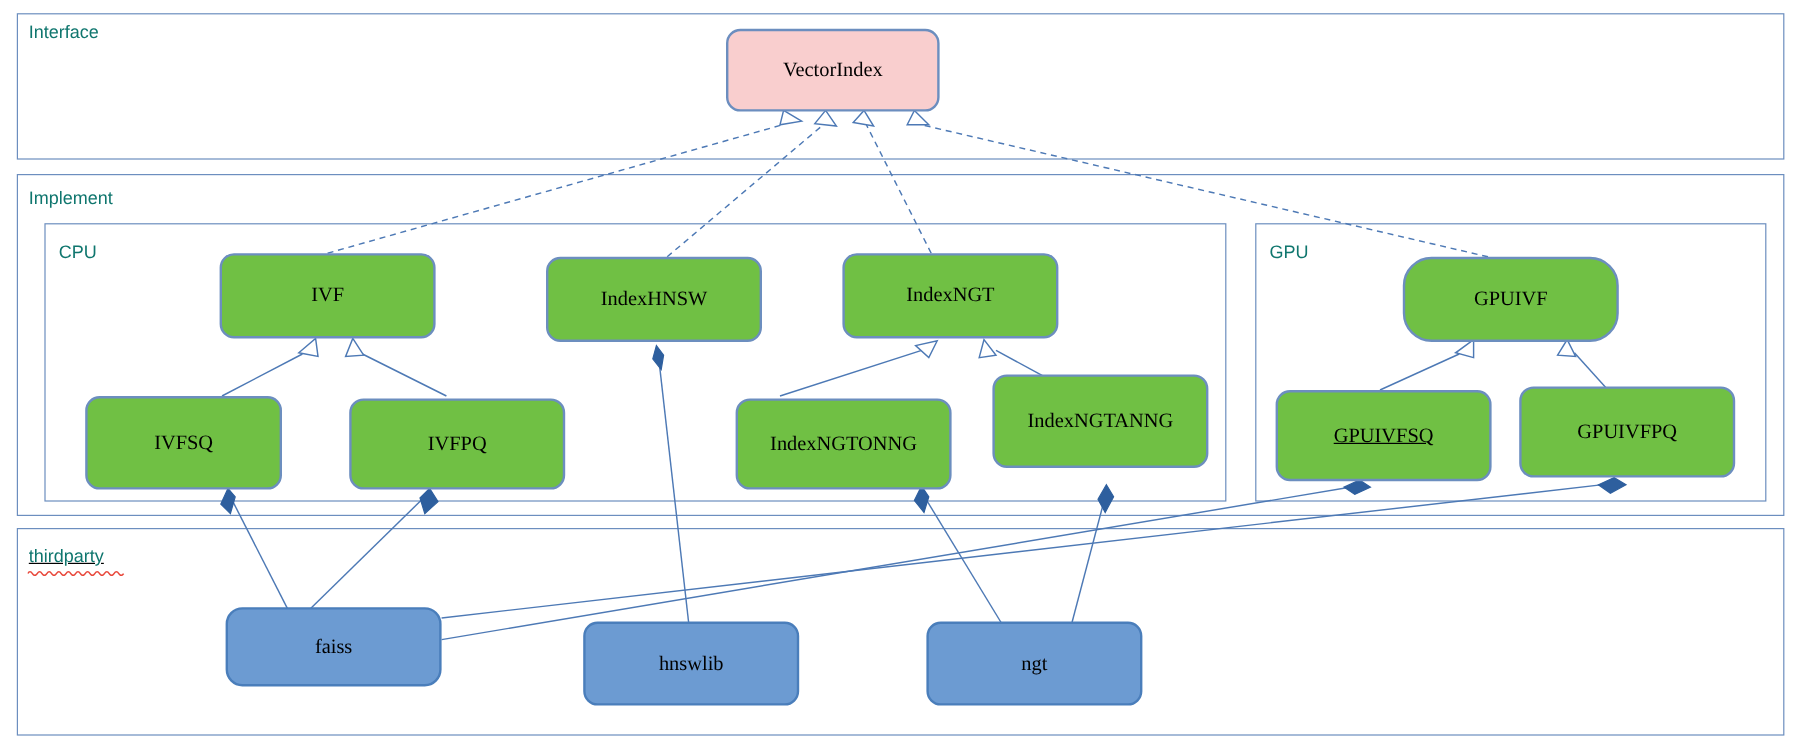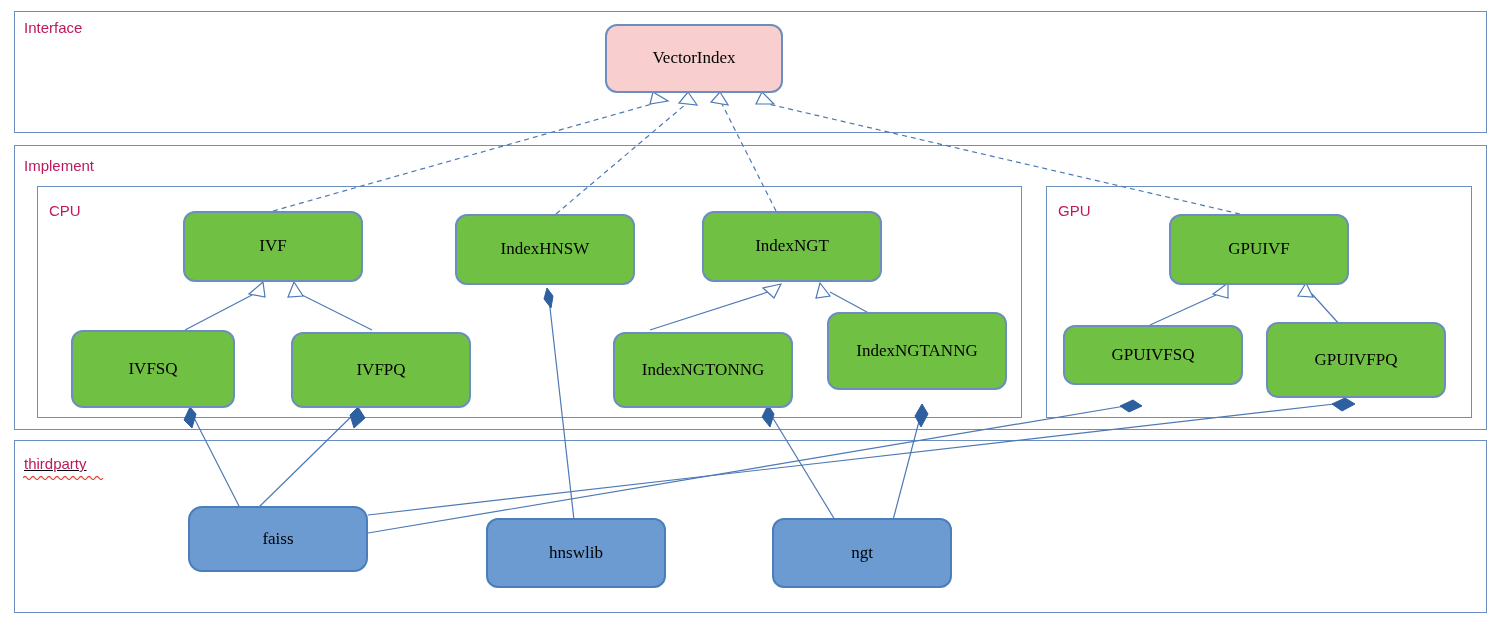--- a/index.html
+++ b/index.html
@@ -19,21 +19,21 @@
   .container-box {
     position: absolute;
     border: 1px solid #6C8EBF;
     background: transparent;
     box-sizing: border-box;
   }
   .container-label {
     position: absolute;
     font-family: "Liberation Sans", sans-serif;
     font-size: 15px;
-    color: #be185d;
+    color: #0f766e;
     white-space: nowrap;
     line-height: 1;
   }
   .container-label.spellcheck {
     text-decoration: underline;
     text-decoration-color: #000000;
   }
   .squiggle {
     position: absolute;
     left: 0;
@@ -191,25 +191,25 @@
   </div>
 
   <div class="node green" style="left:613px; top:332px; width:180px; height:76px;">
     <span>IndexNGTONNG</span>
   </div>
 
   <div class="node green" style="left:827px; top:312px; width:180px; height:78px;">
     <span>IndexNGTANNG</span>
   </div>
 
-  <div class="node green" style="left:1169px; top:214px; width:180px; height:71px;">
+  <div class="node green" style="left:1169px; top:214px; width:180px; height:71px;border-radius:24px;">
     <span>GPUIVF</span>
   </div>
 
-  <div class="node green" style="left:1063px; top:325px; width:180px; height:60px;">
+  <div class="node green" style="left:1063px; top:325px; width:180px; height:76px;text-decoration:underline;">
     <span>GPUIVFSQ</span>
   </div>
 
   <div class="node green" style="left:1266px; top:322px; width:180px; height:76px;">
     <span>GPUIVFPQ</span>
   </div>
 
   <div class="node blue" style="left:188px; top:506px; width:180px; height:66px;border-radius:14px;">
     <span>faiss</span>
   </div>

